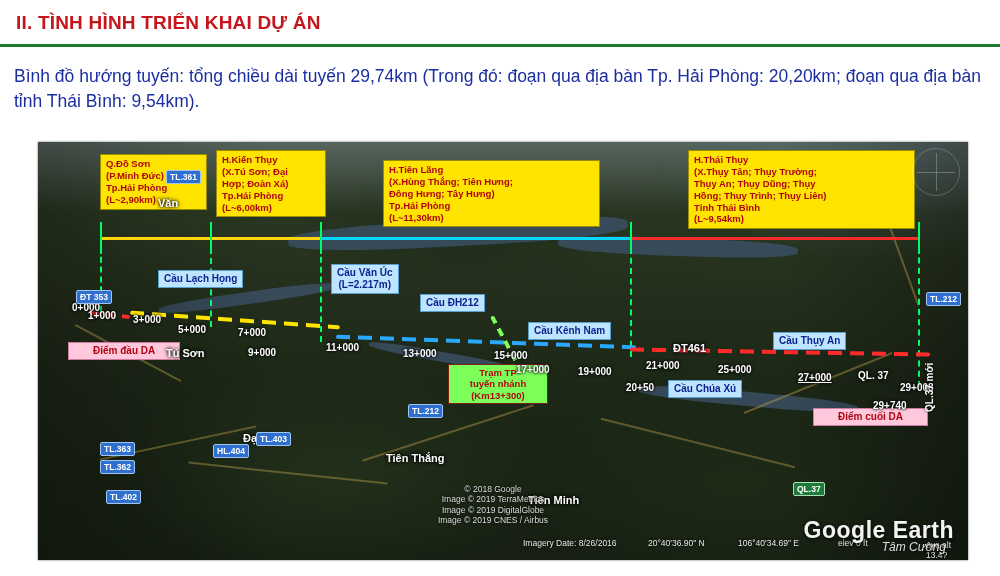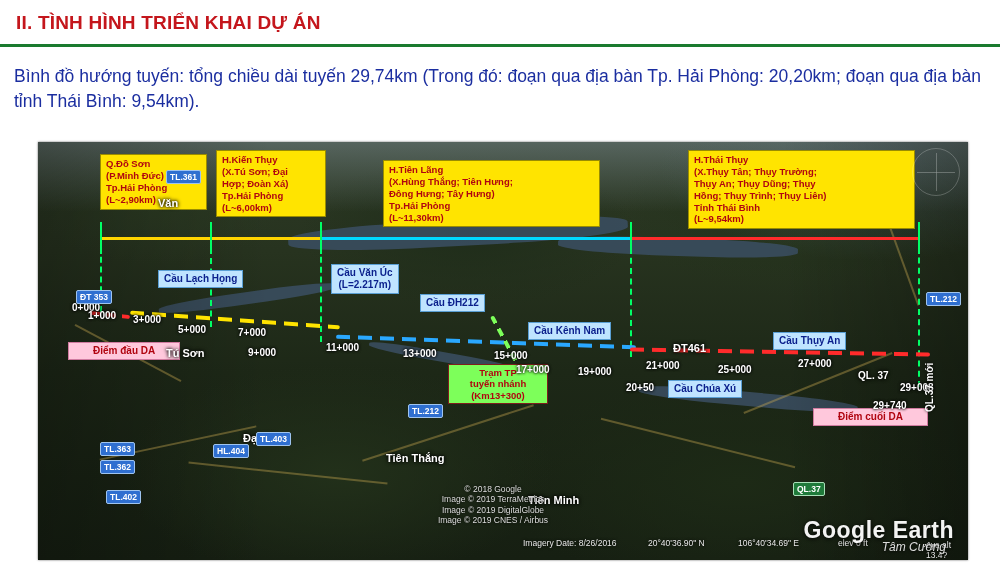--- a/index.html
+++ b/index.html
@@ -220,21 +220,21 @@
     <div class="km" style="left:200px;top:185px;">7+000</div>
     <div class="km" style="left:210px;top:205px;">9+000</div>
     <div class="km" style="left:288px;top:200px;">11+000</div>
     <div class="km" style="left:365px;top:206px;">13+000</div>
     <div class="km" style="left:420px;top:208px;padding-left:36px;">15+000</div>
     <div class="km" style="left:478px;top:222px;">17+000</div>
     <div class="km" style="left:540px;top:224px;">19+000</div>
     <div class="km" style="left:588px;top:240px;">20+50</div>
     <div class="km" style="left:608px;top:218px;">21+000</div>
     <div class="km" style="left:680px;top:222px;">25+000</div>
-    <div class="km" style="left:760px;top:216px;">27+000</div>
+    <div class="km" style="left:760px;top:230px;text-decoration:underline;">27+000</div>
     <div class="km" style="left:862px;top:240px;">29+008</div>
     <div class="km" style="left:835px;top:258px;">29+740</div>
 
     <div class="placename" style="left:128px;top:205px;">Tú Sơn</div>
     <div class="placename" style="left:205px;top:290px;">Đại Hà</div>
     <div class="placename" style="left:348px;top:310px;">Tiên Thắng</div>
     <div class="placename" style="left:490px;top:352px;">Tiên Minh</div>
     <div class="placename" style="left:120px;top:55px;">Văn</div>
     <div class="placename" style="left:635px;top:200px;">ĐT461</div>
 

